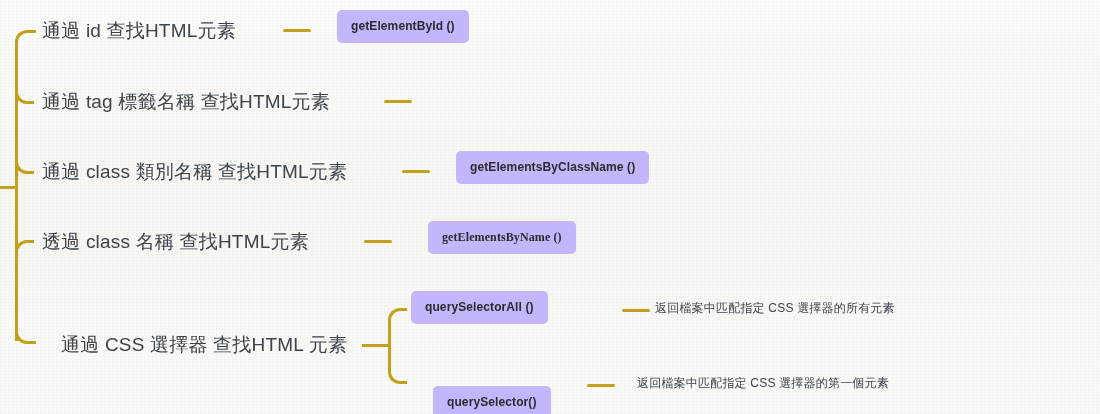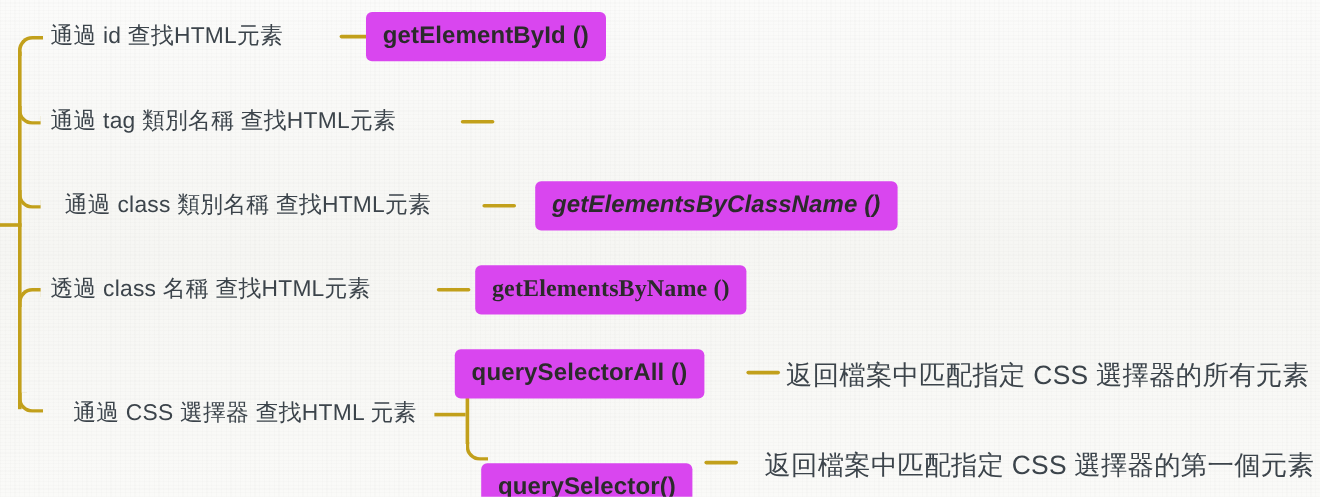--- a/index.html
+++ b/index.html
@@ -32,39 +32,40 @@
     position: absolute;
     font-size: 19px;
     line-height: 1;
     color: #3c444b;
     white-space: nowrap;
     letter-spacing: 0.2px;
   }
 
   .desc-label {
     position: absolute;
-    font-size: 22px;
+    font-size: 12px;
     line-height: 1;
     color: #3c444b;
     white-space: nowrap;
     letter-spacing: 0.2px;
   }
 
   
   .badge {
     position: absolute;
-    background: #d946ef;
+    background: #c4b5fd;
     color: #2b2b2b;
-    font-size: 20px;
+    font-size: 12px;
     font-weight: bold;
     line-height: 1;
     white-space: nowrap;
     border-radius: 5px;
     padding: 10px 14px 11px 14px;
     letter-spacing: 0.1px;
+    margin-left: 32px;
   }
 
   
   .dash {
     position: absolute;
     height: 3px;
     background: #c2a01b;
     border-radius: 2px;
   }
 
@@ -113,26 +114,26 @@
   <div class="elbow br" style="left:15px; top:327px; width:18px; height:14px;"></div>
 
   <div class="elbow br" style="left:15px; top:88px; width:16px; height:13px;"></div>
   <div class="elbow br" style="left:15px; top:158px; width:16px; height:13px;"></div>
   <div class="elbow tr" style="left:15px; top:240px; width:16px; height:13px;"></div>
 
   <div class="branch-label" style="left:42px; top:21px;">通過 id 查找HTML元素</div>
   <div class="dash" style="left:283px; top:29px; width:28px;"></div>
   <div class="badge" style="left:305px; top:10px;">getElementById ()</div>
 
-  <div class="branch-label" style="left:42px; top:92px;">通過 tag 類別名稱 查找HTML元素</div>
+  <div class="branch-label" style="left:42px; top:92px;">通過 tag 標籤名稱 查找HTML元素</div>
   <div class="dash" style="left:384px; top:100px; width:28px;"></div>
 
-  <div class="branch-label" style="left:54px; top:162px;">通過 class 類別名稱 查找HTML元素</div>
+  <div class="branch-label" style="left:42px; top:162px;">通過 class 類別名稱 查找HTML元素</div>
   <div class="dash" style="left:402px; top:170px; width:28px;"></div>
-  <div class="badge" style="left:446px; top:151px;font-style:italic;">getElementsByClassName ()</div>
+  <div class="badge" style="left:424px; top:151px;">getElementsByClassName ()</div>
 
   <div class="branch-label" style="left:42px; top:232px;">透過 class 名稱 查找HTML元素</div>
   <div class="dash" style="left:364px; top:240px; width:28px;"></div>
   <div class="badge" style="left:396px; top:221px;font-family:Liberation Serif, serif;">getElementsByName ()</div>
 
   <div class="branch-label" style="left:36px; top:335px;margin-left:25px;">通過 CSS 選擇器 查找HTML 元素</div>
 
   <div class="stub" style="left:362px; top:344px; width:26px;"></div>
 
   <div class="elbow tr" style="left:388px; top:308px; width:16px; height:13px;"></div>

